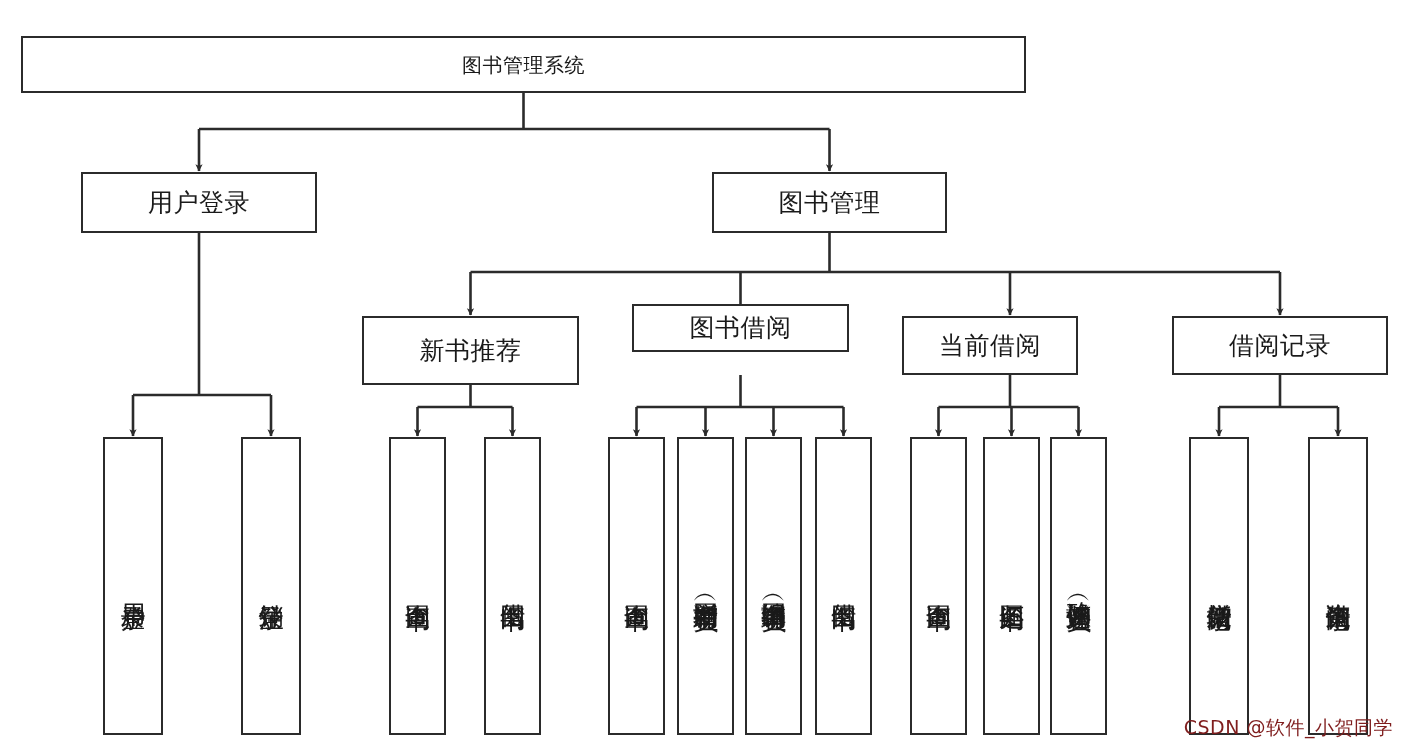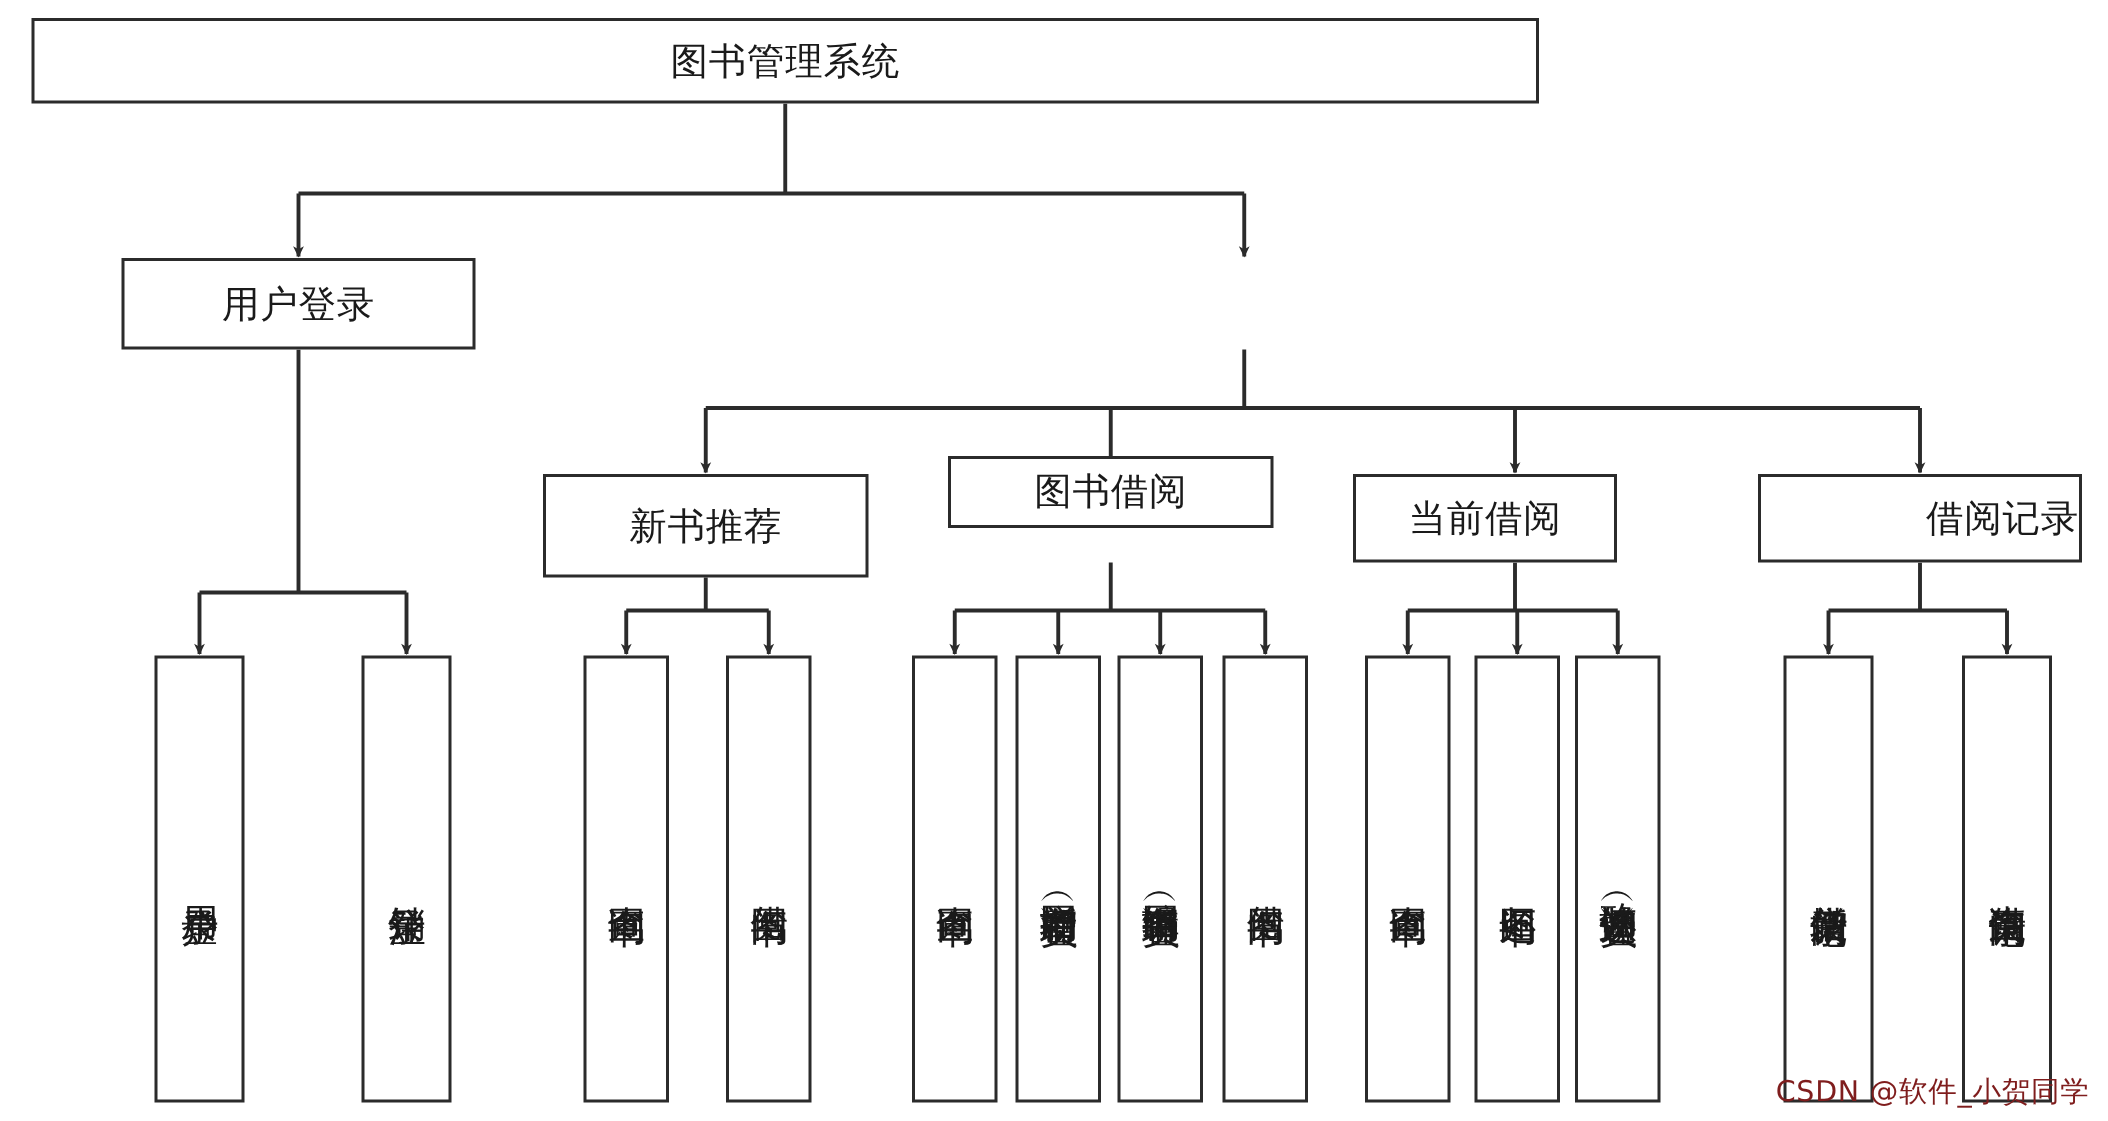--- a/index.html
+++ b/index.html
@@ -35,21 +35,22 @@
     align-items: center;
     justify-content: center;
     color: #1a1a1a;
   }
   .node-h {
     font-size: 25px;
     letter-spacing: 0.5px;
     line-height: 1.2;
   }
   .node-root {
-    font-size: 25px;
+    font-size: 20px;
+    margin-top: 24px;
   }
   .node-v {
     writing-mode: vertical-rl;
     text-orientation: upright;
     font-size: 25px;
     line-height: 1.18;
     letter-spacing: 1px;
     padding: 6px 0;
     align-items: center;
     justify-content: center;
@@ -118,31 +119,34 @@
       </g>
   </svg>
 
   <div class="node node-h node-root" style="left:21px;top:12px;width:1005px;height:57px;">
     <span>图书管理系统</span>
   </div>
 
   <div class="node node-h" style="left:81px;top:172px;width:236px;height:61px;">
     <span>用户登录</span>
   </div>
+  <div class="node node-h" style="left:712px;top:172px;width:235px;height:61px;">
+    <span>图书管理</span>
+  </div>
 
   <div class="node node-h" style="left:362px;top:316px;width:217px;height:69px;">
     <span>新书推荐</span>
   </div>
   <div class="node node-h" style="left:632px;top:304px;width:217px;height:48px;">
     <span>图书借阅</span>
   </div>
   <div class="node node-h" style="left:902px;top:316px;width:176px;height:59px;">
     <span>当前借阅</span>
   </div>
-  <div class="node node-h" style="left:1172px;top:316px;width:216px;height:59px;justify-content:flex-end;">
+  <div class="node node-h" style="left:1172px;top:316px;width:216px;height:59px;">
     <span>借阅记录</span>
   </div>
 
   <div class="node node-v" style="left:103px;top:437px;width:60px;height:298px;">
     <span class="vtext">用户登录</span>
   </div>
   <div class="node node-v" style="left:241px;top:437px;width:60px;height:298px;">
     <span class="vtext">注销登录</span>
   </div>
 

